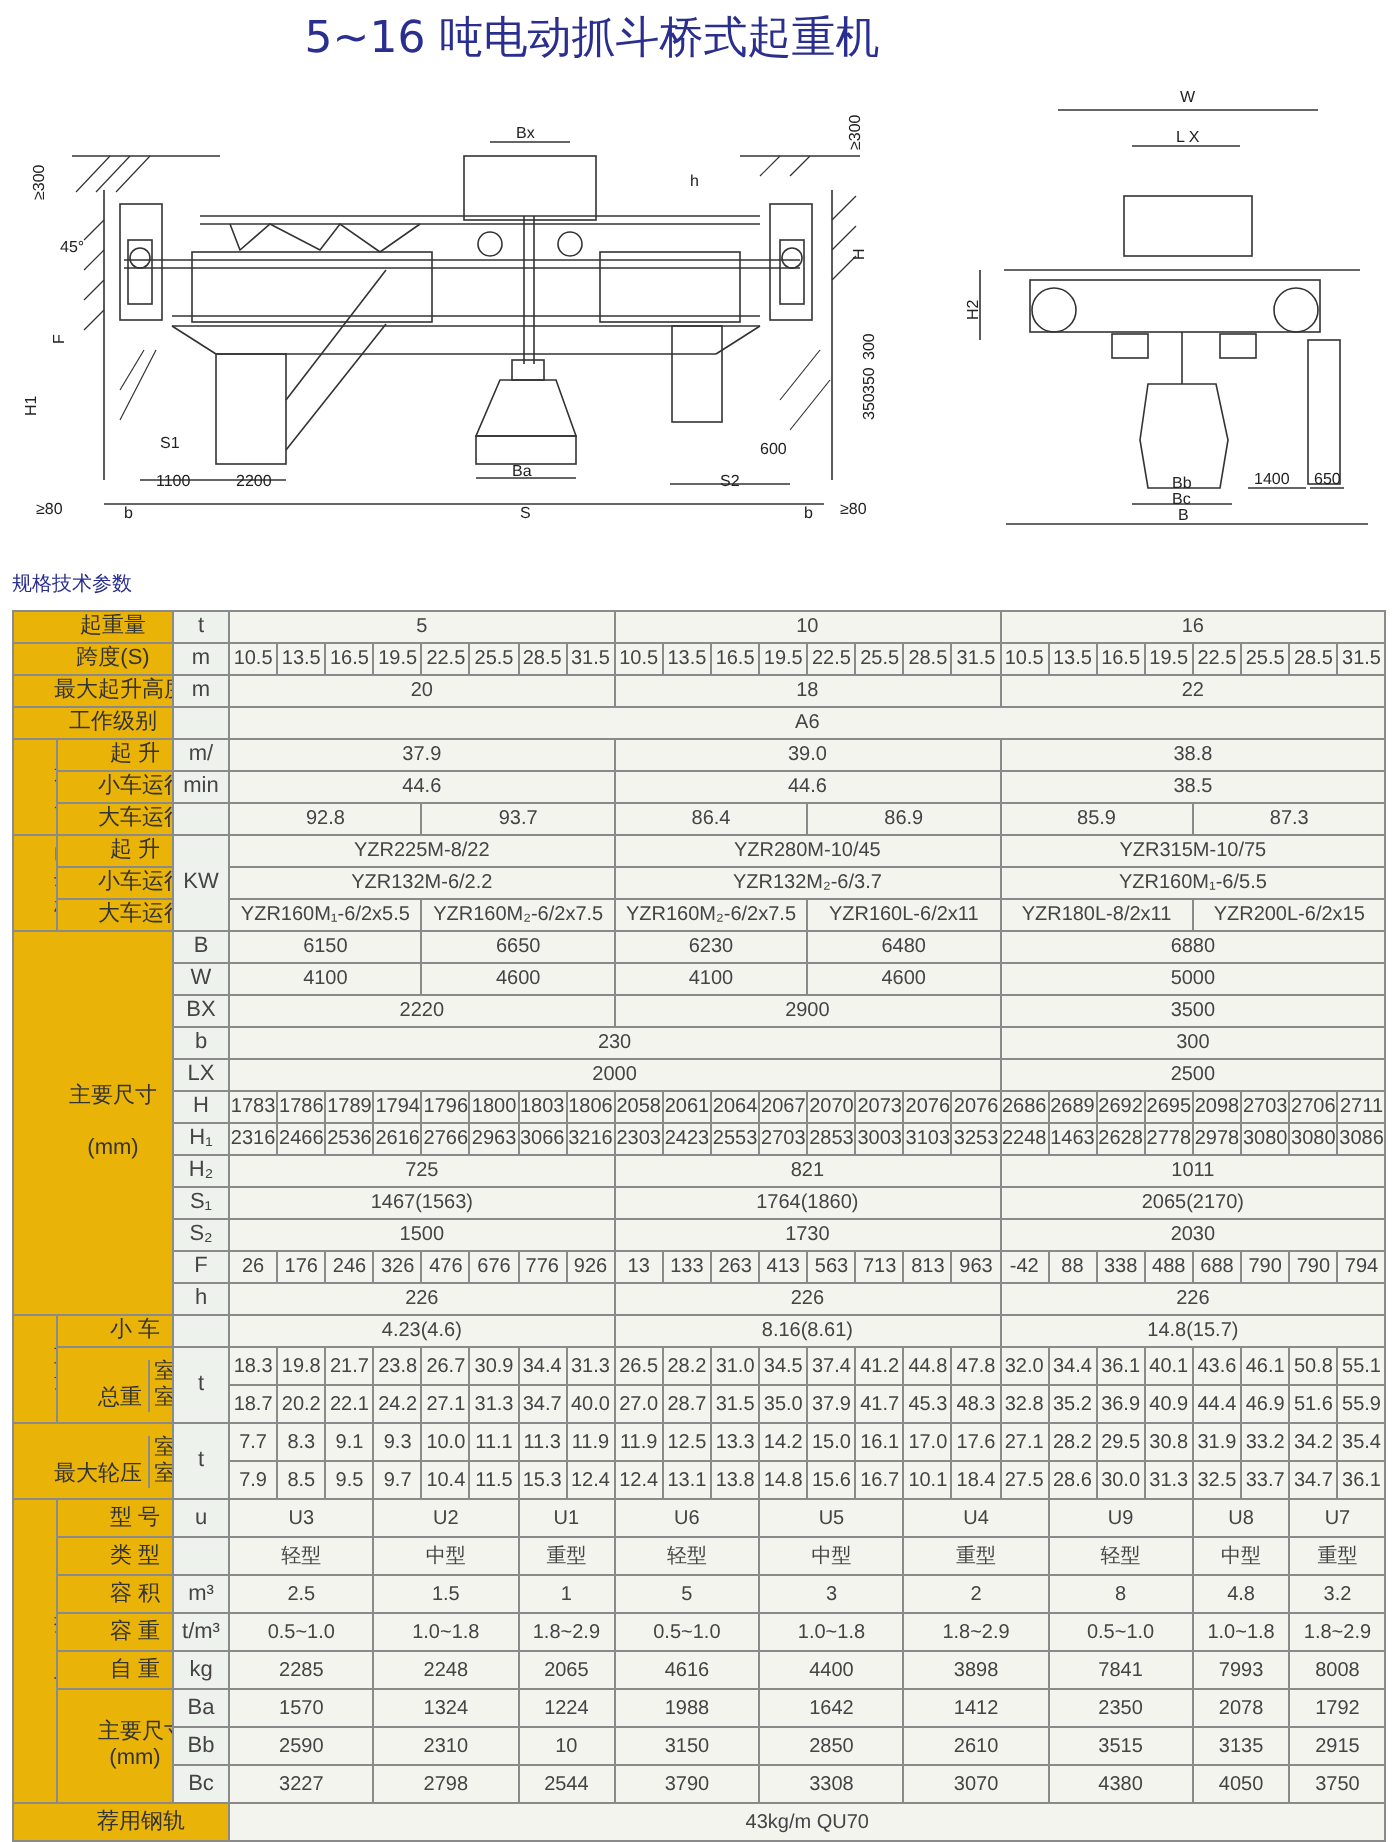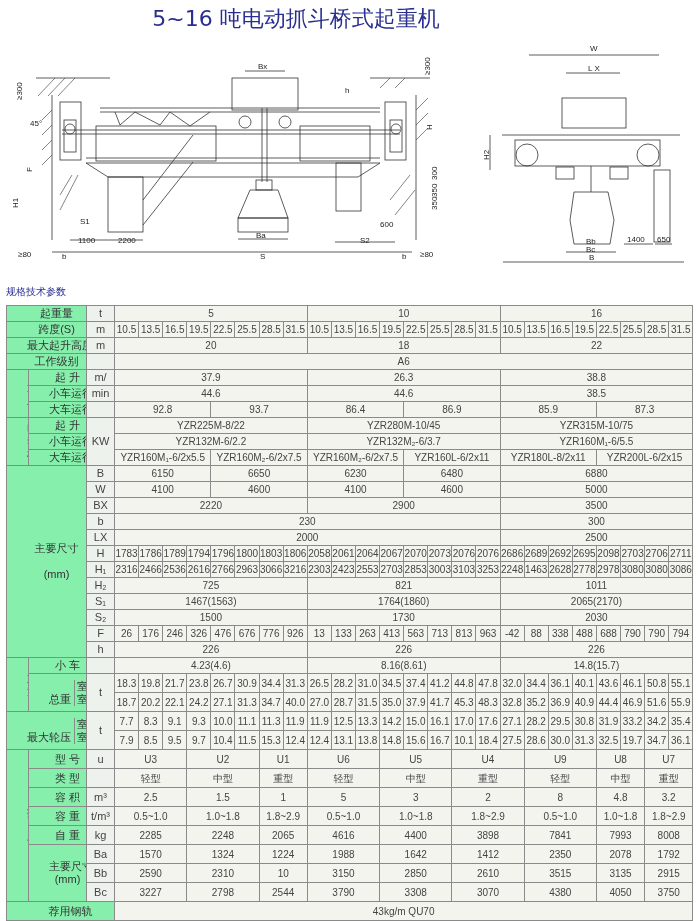--- a/index.html
+++ b/index.html
@@ -2,21 +2,21 @@
 <html><head>
 <meta charset="utf-8">
 <style>
   html,body{margin:0;padding:0;background:#ffffff;}
   body{width:700px;height:921px;position:relative;overflow:hidden;font-family:"DejaVu Sans","Liberation Sans",sans-serif;color:#333;}
   .title{position:absolute;left:0;top:4px;width:592px;text-align:center;font-size:22px;color:#2a2f8f;letter-spacing:0px;}
   .drawing{position:absolute;left:0;top:40px;width:700px;height:240px;}
   .subtitle{position:absolute;left:6px;top:285px;font-size:10px;color:#2a2f8f;}
   table.spec{position:absolute;left:6px;top:305px;width:687px;border-collapse:collapse;table-layout:fixed;background:#f4f4ef;border:1px solid #777;}
   table.spec td{border:1px solid #8a8a8a;font-family:"Liberation Sans",sans-serif;font-size:10px;color:#444;text-align:center;padding:0;height:15px;line-height:13px;white-space:nowrap;overflow:hidden;}
-  table.spec td.lbl{background:#86efac;font-size:11px;color:#333;padding-left:20px;}
+  table.spec td.lbl{background:#eab308;font-size:11px;color:#333;padding-left:20px;}
   table.spec td.unit{background:#eef2ec;font-size:11px;}
   table.spec tr.tall td{height:18px;}
   .draw-text{font-family:"Liberation Sans",sans-serif;font-size:8px;fill:#222;}
 </style>
 </head>
 <body>
 
 <div class="title">5~16 吨电动抓斗桥式起重机</div>
 
 <svg class="drawing" viewBox="0 40 700 240" xmlns="http://www.w3.org/2000/svg">
@@ -201,21 +201,21 @@
       <tr>
         <td colspan="2" class="lbl">工作级别</td>
         <td class="unit"></td>
         <td colspan="24">A6</td>
       </tr>
       <tr>
         <td rowspan="3" class="lbl">速<br>度</td>
         <td class="lbl">起 升</td>
         <td class="unit">m/</td>
         <td colspan="8">37.9</td>
-        <td colspan="8">26.3</td>
+        <td colspan="8">39.0</td>
         <td colspan="8">38.8</td>
       </tr>
       <tr>
         <td class="lbl">小车运行</td>
         <td class="unit">min</td>
         <td colspan="8">44.6</td>
         <td colspan="8">44.6</td>
         <td colspan="8">38.5</td>
       </tr>
       <tr>
@@ -494,21 +494,21 @@
         <td>14.8</td>
         <td>15.6</td>
         <td>16.7</td>
         <td>10.1</td>
         <td>18.4</td>
         <td>27.5</td>
         <td>28.6</td>
         <td>30.0</td>
         <td>31.3</td>
         <td>32.5</td>
-        <td>19.7</td>
+        <td>33.7</td>
         <td>34.7</td>
         <td>36.1</td>
       </tr>
       <tr class="tall">
         <td rowspan="8" class="lbl">抓<br><br>斗</td>
         <td class="lbl">型 号</td>
         <td class="unit">u</td>
         <td colspan="3">U3</td>
         <td colspan="3">U2</td>
         <td colspan="2">U1</td>

